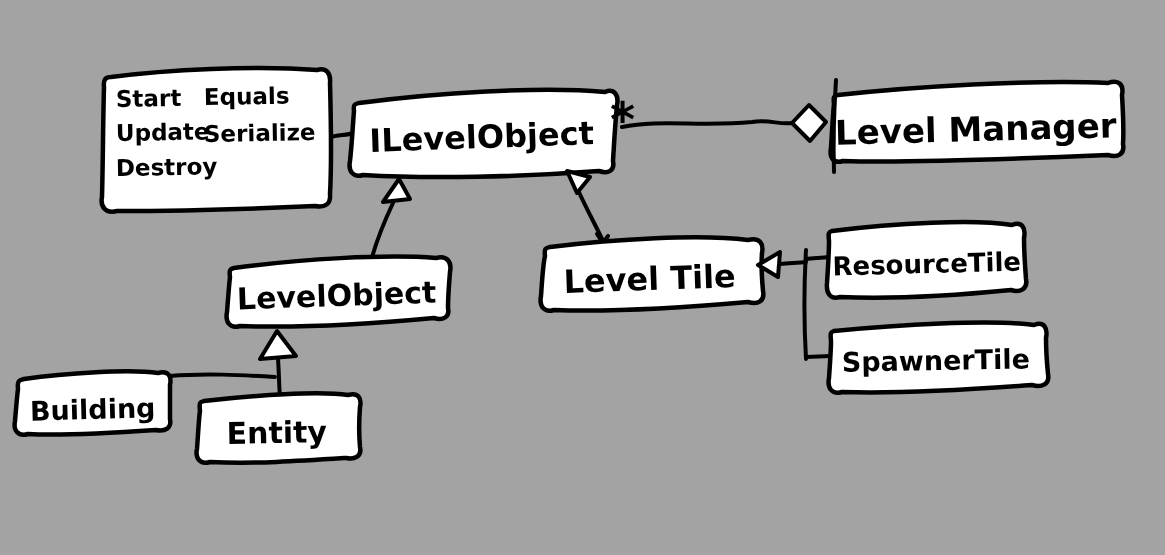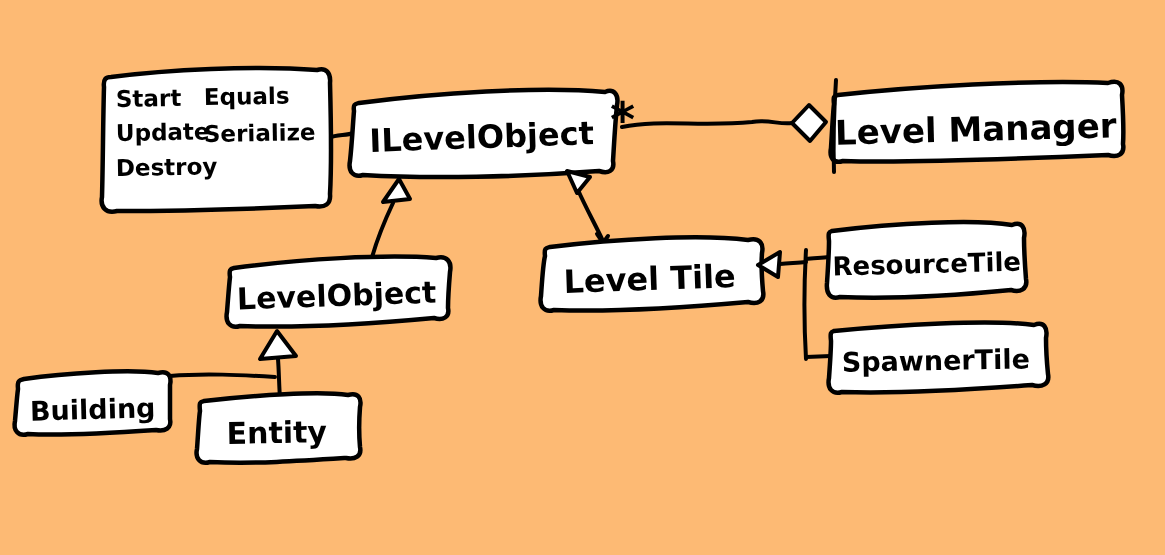--- a/index.html
+++ b/index.html
@@ -4,21 +4,21 @@
 <style>
   html, body {
     margin: 0;
     padding: 0;
     background: #ffffff;
   }
   .canvas {
     position: relative;
     width: 1165px;
     height: 555px;
-    background: #fdba74;
+    background: #a3a3a3;
     overflow: hidden;
   }
   svg { display: block; }
   .ink-line {
     stroke: #000000;
     stroke-width: 4;
     fill: none;
     stroke-linecap: round;
     stroke-linejoin: round;
   }

